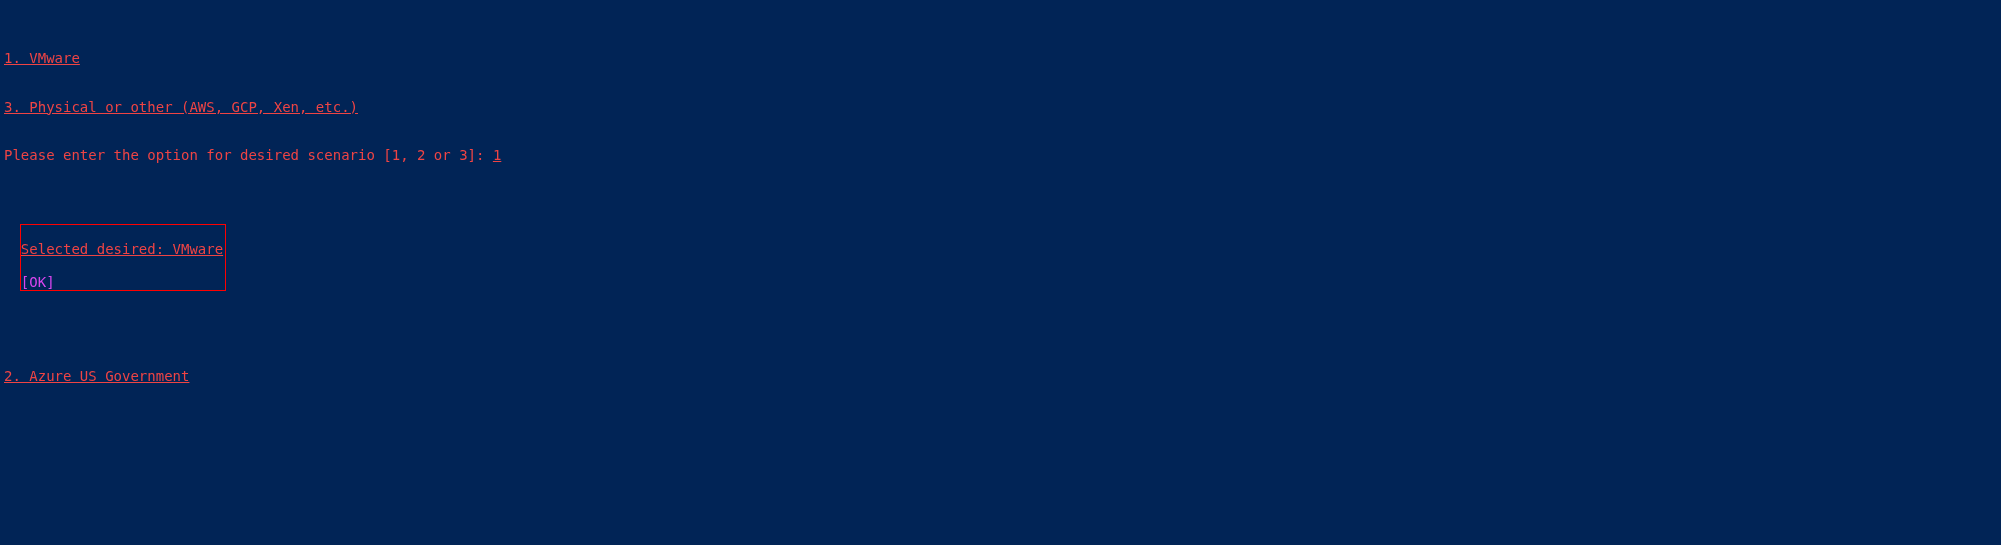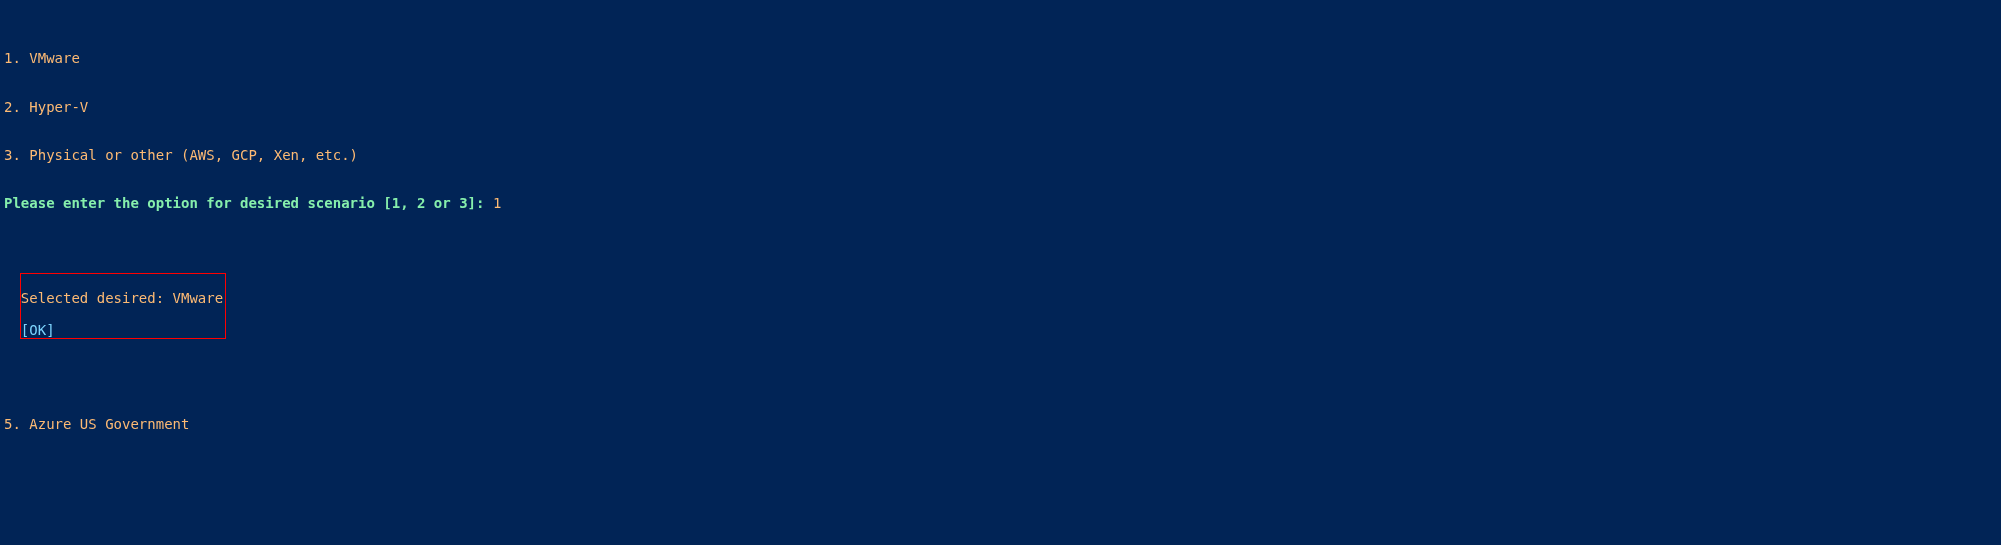--- a/index.html
+++ b/index.html
@@ -11,46 +11,45 @@
     font-size: 14px;
     line-height: 1.15;
     width: 2001px;
     min-height: 545px;
   }
   .terminal {
     padding: 2px 4px;
     white-space: pre;
   }
   .line { display: block; }
-  .gray  { color: #86efac; font-weight: bold; }
-  .white { color: #fdba74; }
-  .green { color: #7dd3fc; }
+  .gray  { color: #ef4444; }
+  .white { color: #ef4444; text-decoration: underline; }
+  .green { color: #d946ef; }
   .hi {
     outline: 1px solid #ff0000;
     display: inline-block;
     padding-right: 2px;
   }
   .spacer { height: 14px; }
 </style>
 </head>
 <body>
 
 <div class="terminal">
 
   <span class="line white">1. VMware</span>
-  <span class="line white">2. Hyper-V</span>
   <span class="line white">3. Physical or other (AWS, GCP, Xen, etc.)</span>
   <span class="line"><span class="gray">Please enter the option for desired scenario [1, 2 or 3]: </span><span class="white">1</span></span>
   <div class="spacer"></div>
   <span class="hi">
 <span class="line white">Selected desired: VMware</span>
 <span class="line green">[OK]</span></span>
   <div class="spacer"></div>
 
-  <span class="line white">5. Azure US Government</span>
+  <span class="line white">2. Azure US Government</span>
   
   
   
 
   
   
   
   
   
   

